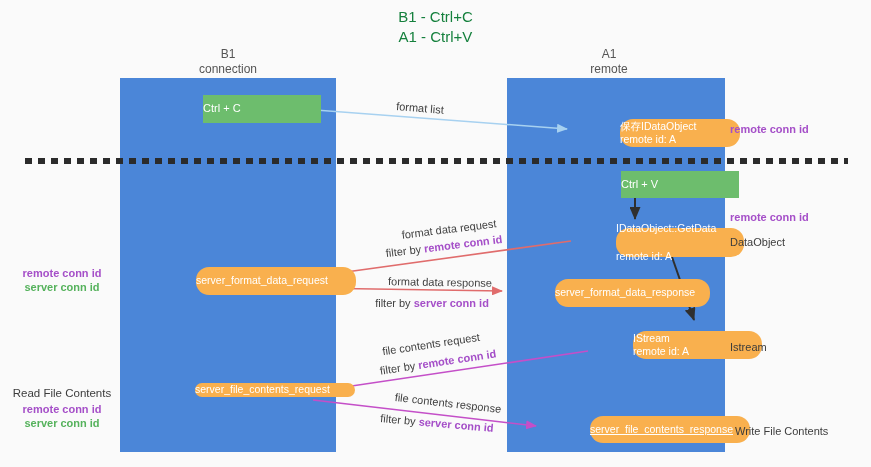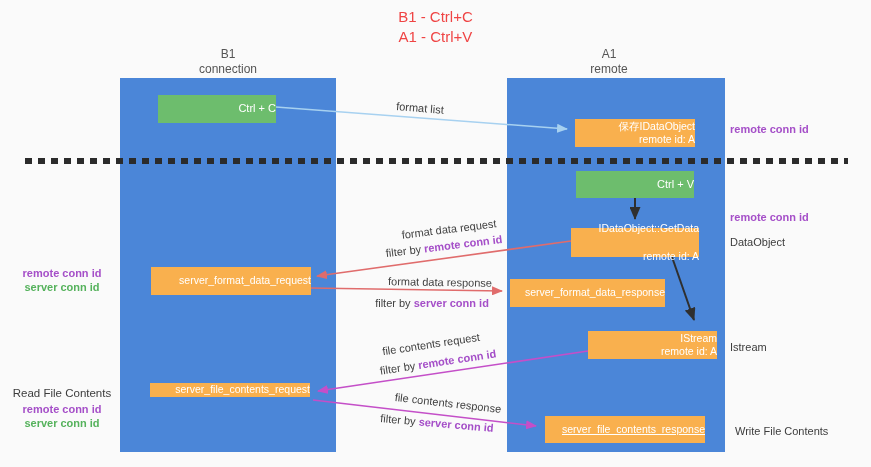--- a/index.html
+++ b/index.html
@@ -4,46 +4,46 @@
 <style>
   html,body { margin:0; padding:0; }
   .canvas {
     position:relative; width:871px; height:467px;
     background:#fafafa; overflow:hidden;
     font-family:"Liberation Sans", sans-serif;
     color:#3c3c3c;
   }
   .title {
     position:absolute; left:0; right:0; top:7px;
-    text-align:center; font-size:15px; line-height:1.3; color:#ef4444;
+    text-align:center; font-size:15px; line-height:1.3; color:#15803d;
   }
   .lane {
     position:absolute; top:78px; height:374px;
     background:var(--lane_blue,#4b86d8);
   }
   .lane-b1 { left:120px; width:216px; }
   .lane-a1 { left:507px; width:218px; }
   .lane-header {
     position:absolute; top:47px; width:216px; text-align:center;
     font-size:12px; line-height:1.25; color:#555;
   }
   .lane-header.b1 { left:120px; }
   .lane-header.a1 { left:500px; width:218px; }
   .dashline {
     position:absolute; left:25px; top:158px; width:823px; height:6px;
     background:repeating-linear-gradient(90deg,#2b2b2b 0 7px, transparent 7px 13px);
   }
   .node {
     position:absolute; display:flex; flex-direction:column;
-    align-items:flex-end; justify-content:center; text-align:center;
-    color:#fff; font-size:11px; line-height:1.25; white-space:nowrap;
+    align-items:flex-start; justify-content:center; text-align:center;
+    color:#fff; font-size:11px; line-height:1.25; white-space:nowrap;margin-left:45px;
   }
   .node.small { font-size:10.5px; }
   .green  { background:var(--node_green,#6dbd6d); }
-  .orange { background:var(--node_orange,#f9b04e); }
+  .orange { background:var(--node_orange,#f9b04e);border-radius:13px; }
   .elabel {
     position:absolute; white-space:nowrap; font-size:11px; color:#3f3f3f;
   }
   .rlabel { position:absolute; left:730px; font-size:11px; white-space:nowrap; }
   .llabel { position:absolute; left:10px; width:104px; text-align:center;
             font-size:11px; line-height:1.3; white-space:nowrap; }
   .cpurple { color:var(--text_purple,#a54fc8); font-weight:700; }
   .cgreen  { color:var(--text_green,#55b25c); font-weight:700; }
   .cblack  { color:#3c3c3c; }
   svg.overlay { position:absolute; left:0; top:0; pointer-events:none; }

